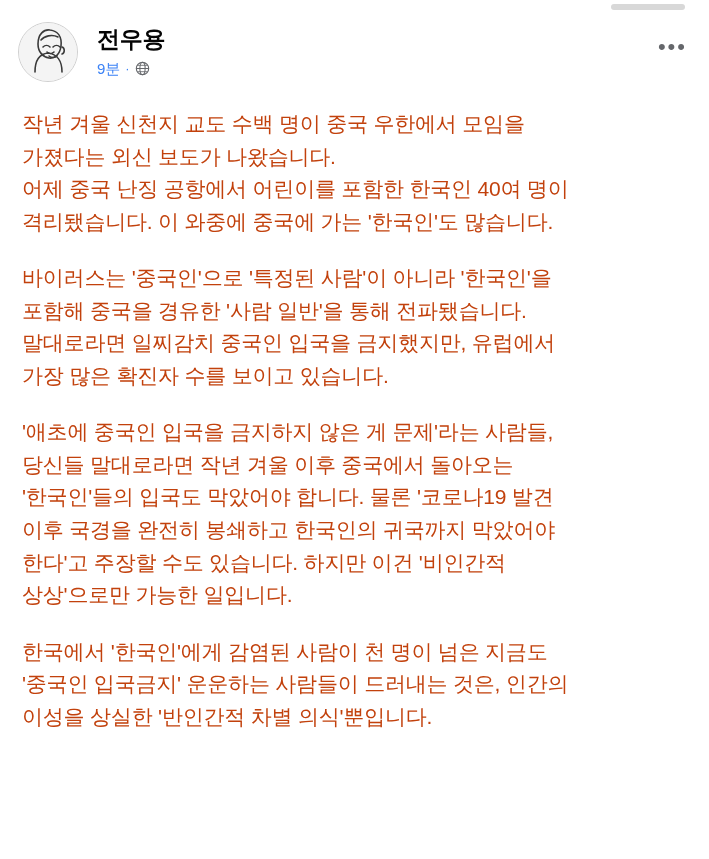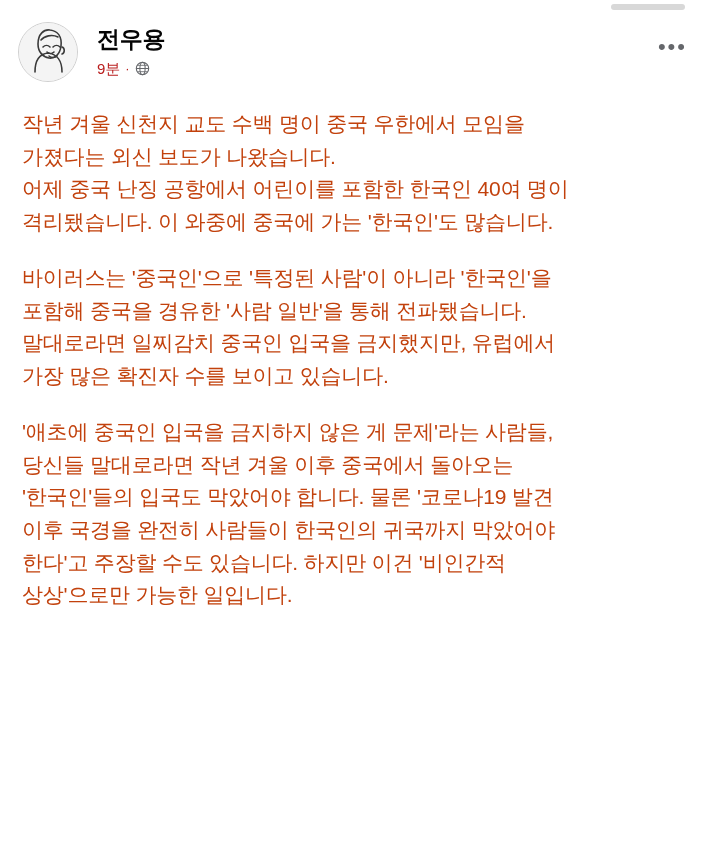--- a/index.html
+++ b/index.html
@@ -66,21 +66,21 @@
     font-weight: bold;
     color: #050505;
     line-height: 1.2;
     letter-spacing: -0.3px;
   }
   .meta-row {
     display: flex;
     align-items: center;
     margin-top: 7px;
     font-size: 15px;
-    color: #b91c1c;
+    color: #3b82f6;
   }
   .meta-time { line-height: 1; }
   .meta-dot {
     margin: 0 5px;
     line-height: 1;
     font-size: 13px;
   }
   .globe-icon {
     display: inline-flex;
     align-items: center;
@@ -166,18 +166,21 @@
 가졌다는 외신 보도가 나왔습니다.
 어제 중국 난징 공항에서 어린이를 포함한 한국인 40여 명이
 격리됐습니다. 이 와중에 중국에 가는 '한국인'도 많습니다.</p>
     <p>바이러스는 '중국인'으로 '특정된 사람'이 아니라 '한국인'을
 포함해 중국을 경유한 '사람 일반'을 통해 전파됐습니다.
 말대로라면 일찌감치 중국인 입국을 금지했지만, 유럽에서
 가장 많은 확진자 수를 보이고 있습니다.</p>
     <p>'애초에 중국인 입국을 금지하지 않은 게 문제'라는 사람들,
 당신들 말대로라면 작년 겨울 이후 중국에서 돌아오는
 '한국인'들의 입국도 막았어야 합니다. 물론 '코로나19 발견
-이후 국경을 완전히 사람들이 한국인의 귀국까지 막았어야
+이후 국경을 완전히 봉쇄하고 한국인의 귀국까지 막았어야
 한다'고 주장할 수도 있습니다. 하지만 이건 '비인간적
 상상'으로만 가능한 일입니다.</p>
+    <p>한국에서 '한국인'에게 감염된 사람이 천 명이 넘은 지금도
+'중국인 입국금지' 운운하는 사람들이 드러내는 것은, 인간의
+이성을 상실한 '반인간적 차별 의식'뿐입니다.</p>
   </div>
 
 </div>
 
 </body></html>

